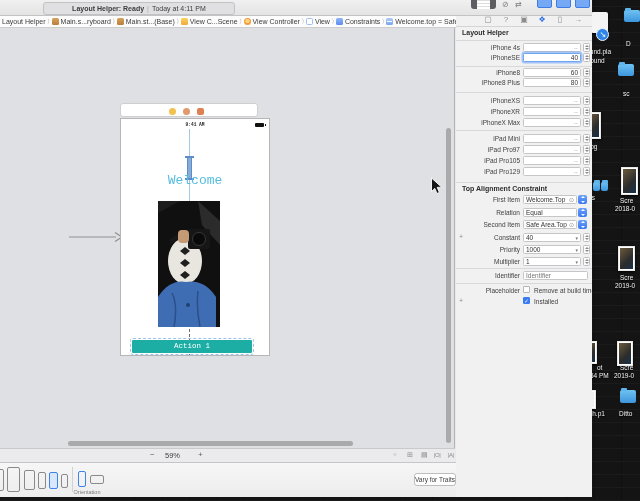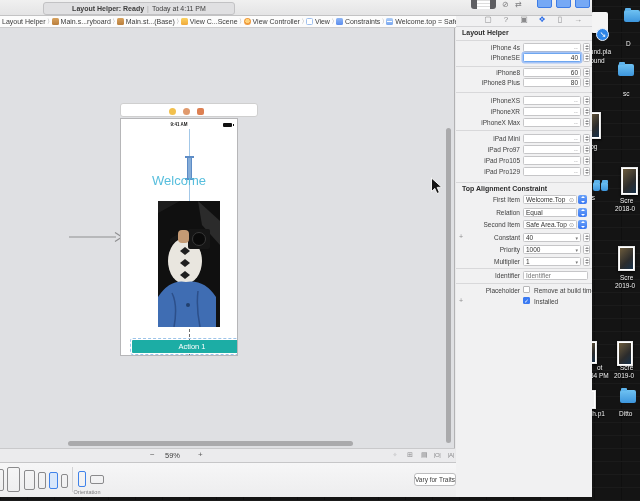--- a/index.html
+++ b/index.html
@@ -45,21 +45,21 @@
   .ic-view { background:#fff; border:1px solid #9fc0ee; }
   .ic-cons { background:linear-gradient(#8fb6f4,#5b8def); }
   .ic-cline { background:linear-gradient(#aecdf6,#78a7f0); position:relative; }
   .ic-cline::after { content:""; position:absolute; left:1px; right:1px; top:3px; height:1px; background:#fff; }
 
   
   #canvas { position:absolute; left:0; top:28px; width:455px; height:420px; background:#dfe0e3; border-right:1px solid #b2b2b4; overflow:hidden; }
 
   #scene-dock { position:absolute; left:120px; top:75px; width:138px; height:14px; background:#fff; border:1px solid #cfcfcf; border-radius:3px; }
   .dock-dot { position:absolute; top:3.5px; width:7px; height:7px; border-radius:50%; }
-  #phone { position:absolute; left:120px; top:90px; width:118px; height:238px; background:#fff; border:1px solid #b6b6b8; overflow:hidden; }
+  #phone { position:absolute; left:120px; top:90px; width:150px; height:238px; background:#fff; border:1px solid #b6b6b8; overflow:hidden;font-family:Liberation Mono, monospace; }
   #phone-status { position:absolute; left:0; top:3px; width:100%; text-align:center; font-size:4.5px; font-weight:bold; color:#222; }
   #battery { position:absolute; right:5px; top:4px; width:9px; height:4px; background:#111; border-radius:1px; }
   #battery::after { content:""; position:absolute; right:-2px; top:1px; width:1.5px; height:2px; background:#111; }
   #guide-solid { position:absolute; left:68px; top:10px; width:1px; height:170px; background:#a3c8e8; }
   #guide-dash { position:absolute; left:68px; top:180px; height:58px; border-left:1px dashed #6d6d6d; }
   #ibeam { position:absolute; left:66px; top:38px; width:5px; height:22px; background:#86add8; border:1px solid #5d8cc6; border-radius:1px; }
   #ibeam::before, #ibeam::after { content:""; position:absolute; left:-3px; width:9px; height:2px; background:#5d8cc6; }
   #ibeam::before { top:-2px; } #ibeam::after { bottom:-2px; }
   #welcome { position:absolute; left:0; top:54px; width:100%; text-align:center; font-size:13px; color:#57bedd; }
   #photo { position:absolute; left:37px; top:82px; width:62px; height:126px; }

